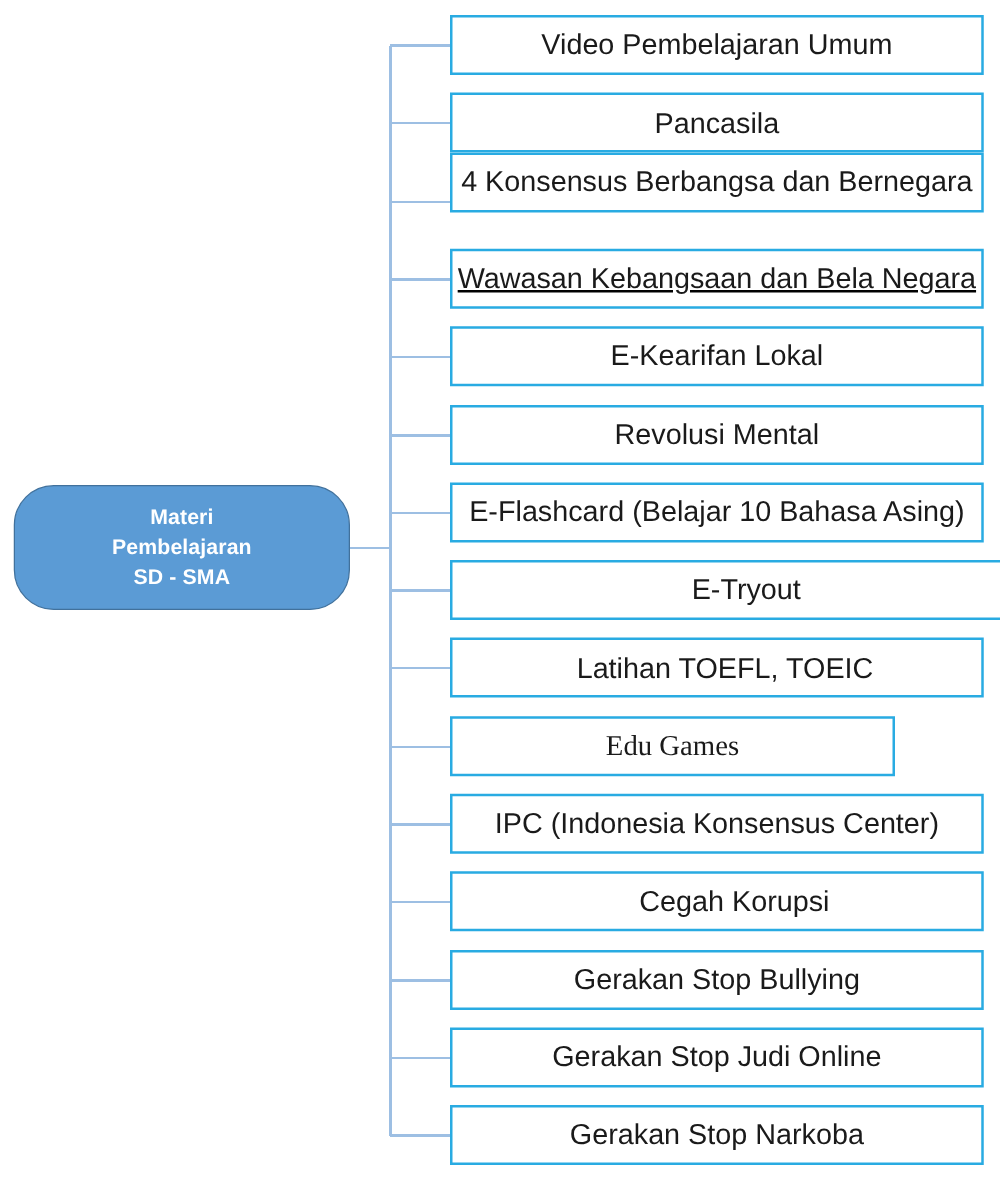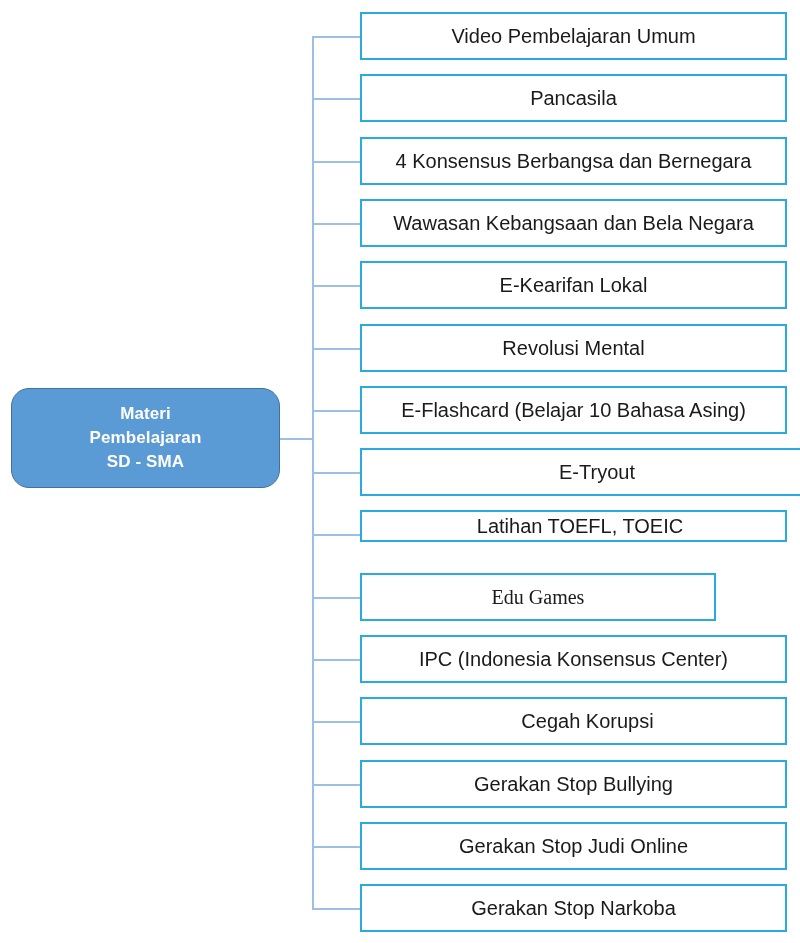--- a/index.html
+++ b/index.html
@@ -34,21 +34,21 @@
   
   #root-node {
     position: absolute;
     left: 11px;
     top: 388px;
     width: 269px;
     height: 100px;
     box-sizing: border-box;
     background: #5B9BD5;
     border: 1.5px solid #41719C;
-    border-radius: 18px;
+    border-radius: 32px;
     display: flex;
     align-items: center;
     justify-content: center;
     text-align: center;
   }
   #root-label {
     color: #ffffff;
     font-weight: bold;
     font-size: 17px;
     line-height: 1.42;
@@ -66,21 +66,21 @@
     box-sizing: border-box;
     background: #ffffff;
     border: 2.5px solid #29ABE2;
     display: flex;
     align-items: center;
     justify-content: center;
     text-align: center;
   }
   .child-label {
     color: #1A1A1A;
-    font-size: 20px;
+    font-size: 23px;
     line-height: 1.2;
     padding: 0 10px;
     white-space: nowrap;
   }
 </style>
 </head>
 <body>
 
 <div id="diagram">
 
@@ -112,39 +112,39 @@
 SD - SMA</div>
   </div>
 
   <div id="children-layer">
       <div class="child-node" style="top: 12px; left: 360px; width: 427px; height: 48px;">
         <div class="child-label">Video Pembelajaran Umum</div>
       </div>
       <div class="child-node" style="top: 74.3px; left: 360px; width: 427px; height: 48px; justify-content: center;">
         <div class="child-label">Pancasila</div>
       </div>
-      <div class="child-node" style="top: 137px; left: 360px; width: 427px; height: 48px;">
+      <div class="child-node" style="top: 122px; left: 360px; width: 427px; height: 48px;">
         <div class="child-label">4 Konsensus Berbangsa dan Bernegara</div>
       </div>
-      <div class="child-node" style="top: 198.9px; left: 360px; width: 427px; height: 48px;">
+      <div class="child-node" style="top: 198.9px; left: 360px; width: 427px; height: 48px; text-decoration: underline;">
         <div class="child-label">Wawasan Kebangsaan dan Bela Negara</div>
       </div>
       <div class="child-node" style="top: 261.2px; left: 360px; width: 427px; height: 48px;">
         <div class="child-label">E-Kearifan Lokal</div>
       </div>
       <div class="child-node" style="top: 323.5px; left: 360px; width: 427px; height: 48px;">
         <div class="child-label">Revolusi Mental</div>
       </div>
       <div class="child-node" style="top: 385.8px; left: 360px; width: 427px; height: 48px;">
         <div class="child-label">E-Flashcard (Belajar 10 Bahasa Asing)</div>
       </div>
       <div class="child-node" style="top: 448.1px; left: 360px; width: 474px; height: 48px;">
         <div class="child-label">E-Tryout</div>
       </div>
-      <div class="child-node" style="top: 510.4px; left: 360px; width: 427px; height: 32px; padding-left: 13px;">
+      <div class="child-node" style="top: 510.4px; left: 360px; width: 427px; height: 48px; padding-left: 13px;">
         <div class="child-label">Latihan TOEFL, TOEIC</div>
       </div>
       <div class="child-node" style="top: 572.7px; left: 360px; width: 356px; height: 48px; font-family: Liberation Serif, serif;">
         <div class="child-label">Edu Games</div>
       </div>
       <div class="child-node" style="top: 635px; left: 360px; width: 427px; height: 48px;">
         <div class="child-label">IPC (Indonesia Konsensus Center)</div>
       </div>
       <div class="child-node" style="top: 697.3px; left: 360px; width: 427px; height: 48px; padding-left: 28px;">
         <div class="child-label">Cegah Korupsi</div>

